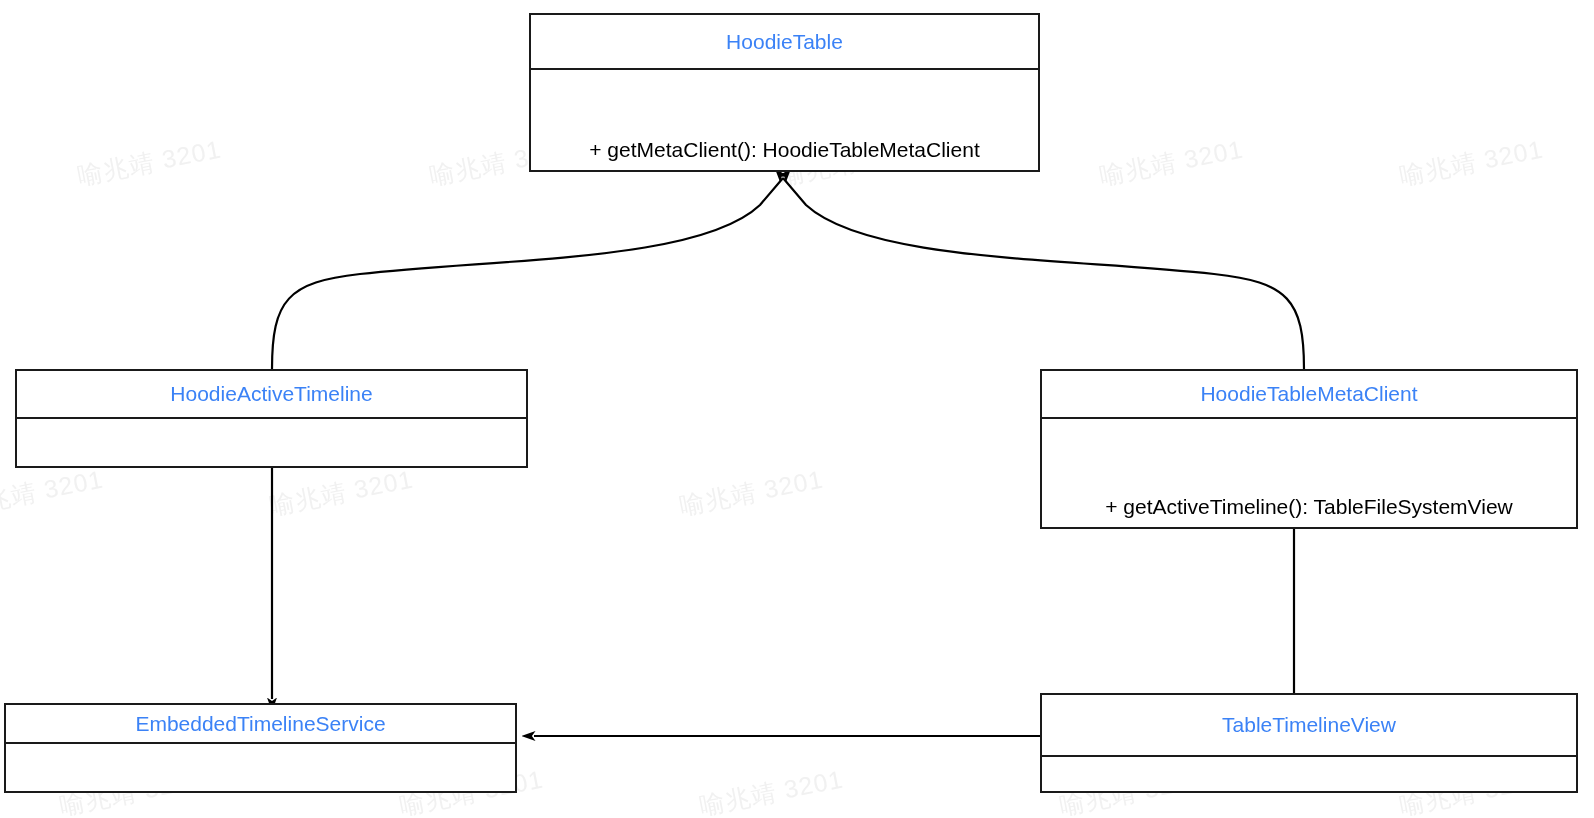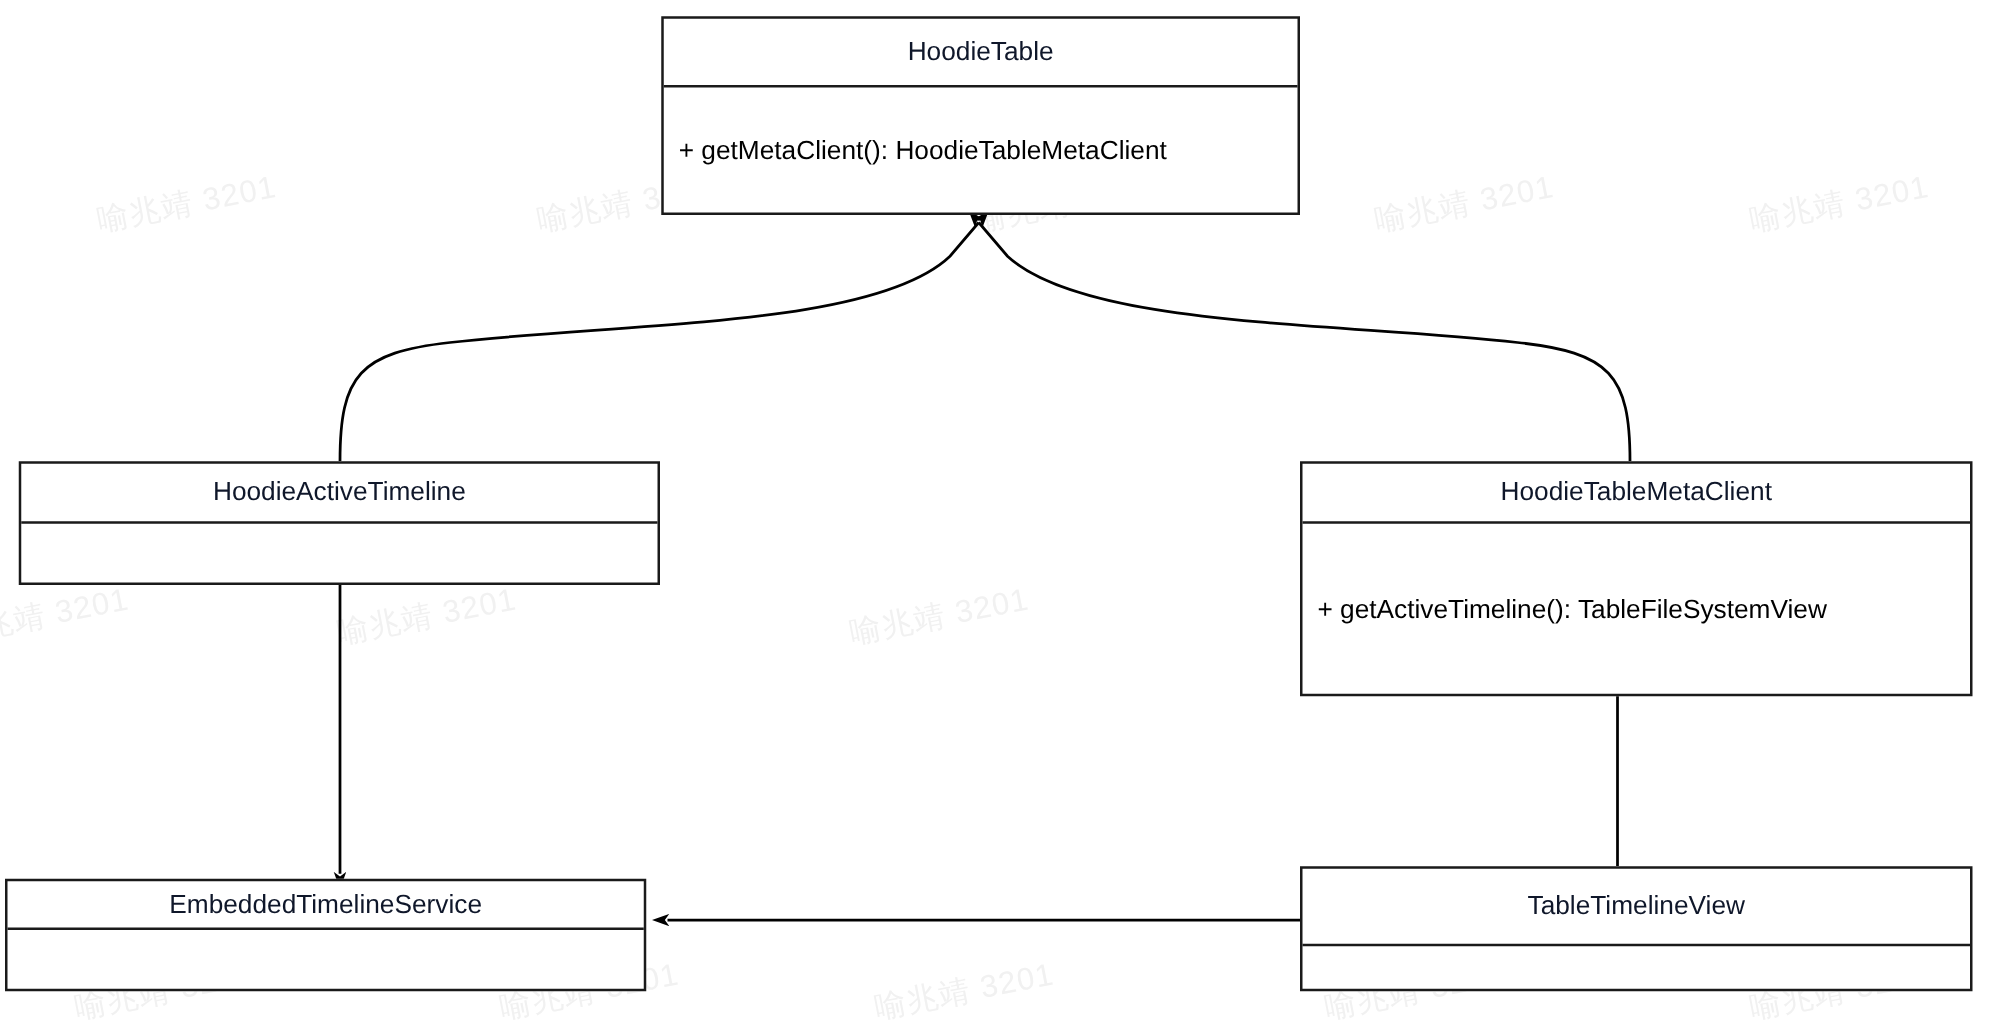--- a/index.html
+++ b/index.html
@@ -57,32 +57,33 @@
     z-index: 2;
     display: flex;
     flex-direction: column;
   }
   .uml-header {
     box-sizing: border-box;
     display: flex;
     align-items: center;
     justify-content: center;
     font-size: 21px;
-    color: #0f172a;
+    color: #3b82f6;
     border-bottom: 2px solid #1a1a1a;
     padding: 0 8px;
     white-space: nowrap;
   }
   .uml-compartment {
     box-sizing: border-box;
     flex: 1 1 auto;
     display: flex;
-    flex-direction: column;
+    flex-direction: row;
     justify-content: center;
     padding: 0 12px;
+    align-items: flex-end;
   }
   .uml-member {
     font-size: 21px;
     color: #000000;
     line-height: 1.0;
     padding: 10px 0;
     white-space: nowrap;
   }
   .uml-compartment.empty {
     padding: 0;
@@ -142,21 +143,21 @@
     <div class="uml-compartment">
       <div class="uml-member">+ getMetaClient(): HoodieTableMetaClient</div>
     </div>
   </div>
 
   <div class="uml-class" style="left:15px; top:369px; width:513px; height:99px;">
     <div class="uml-header" style="height:48px;">HoodieActiveTimeline</div>
     <div class="uml-compartment empty"></div>
   </div>
 
-  <div class="uml-class" style="left:1040px; top:369px; width:538px; height:188px;">
+  <div class="uml-class" style="left:1040px; top:369px; width:538px; height:160px;">
     <div class="uml-header" style="height:48px;">HoodieTableMetaClient</div>
     <div class="uml-compartment">
       <div class="uml-member">+ getActiveTimeline(): TableFileSystemView</div>
     </div>
   </div>
 
   <div class="uml-class" style="left:4px; top:703px; width:513px; height:90px;">
     <div class="uml-header" style="height:39px;">EmbeddedTimelineService</div>
     <div class="uml-compartment empty"></div>
   </div>

